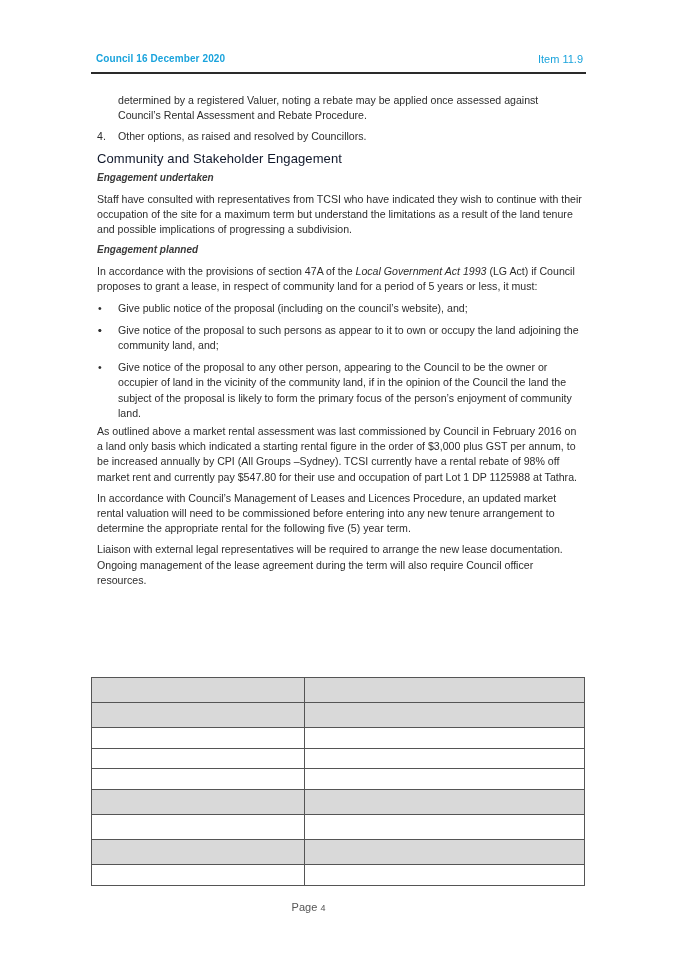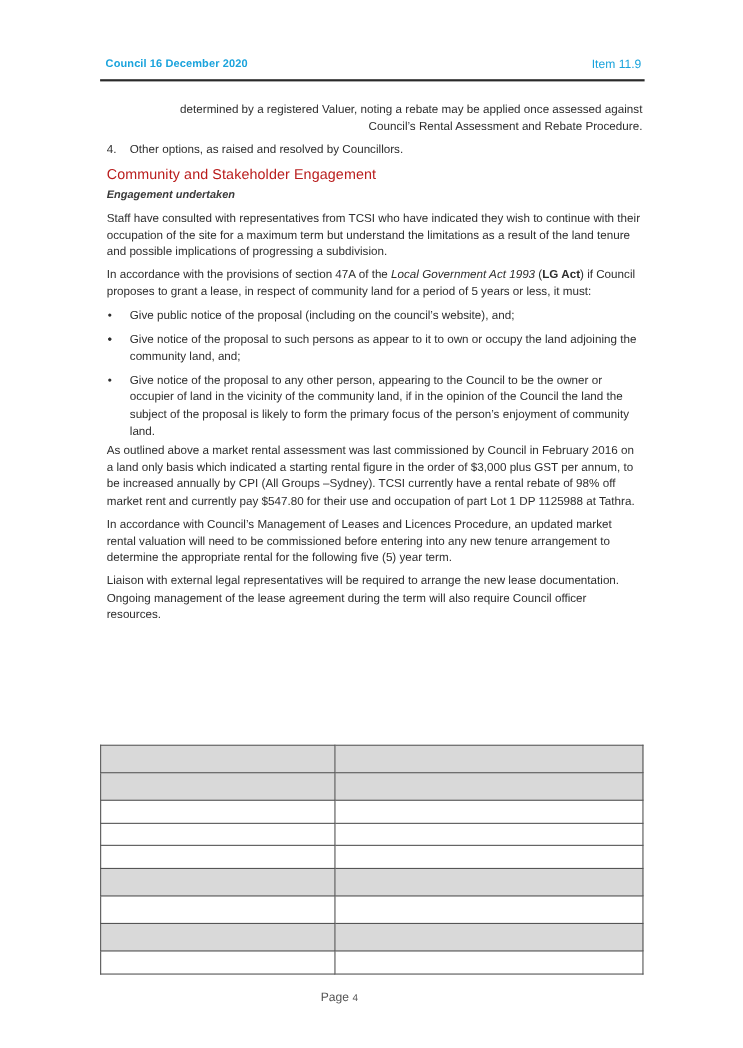--- a/index.html
+++ b/index.html
@@ -5,29 +5,29 @@
   html, body { margin: 0; padding: 0; background: #ffffff; }
   body { width: 675px; height: 953px; position: relative; overflow: hidden;
          font-family: "Liberation Sans", "DejaVu Sans", sans-serif; color: #2b2b2b; }
   .header { position: absolute; left: 96px; top: 53px; width: 487px; height: 16px; }
   .header .left { position: absolute; left: 0; top: 0; font-size: 10px; font-weight: bold; color: #1aa3dc; letter-spacing: 0.1px; }
   .header .right { position: absolute; right: 0; top: 0; font-size: 11px; font-weight: normal; color: #1aa3dc; }
   .header-rule { position: absolute; left: 91px; top: 72px; width: 495px; height: 2px; background: #2a2a2a; }
 
   .content { position: absolute; left: 97px; top: 93px; width: 487px; font-size: 10.6px; line-height: 15.2px; color: #2d2d2d; }
   .p { margin: 0 0 6px 0; }
-  .indent { padding-left: 21px; text-align: right; }
+  .indent { padding-left: 21px; }
   .numbered { position: relative; padding-left: 21px; margin: 0 0 5px 0; }
   .numbered .num { position: absolute; left: 0; top: 0; }
-  .h2 { color: #b91c1c; font-size: 13px; line-height: 17px; margin: 0 0 4px 0; letter-spacing: 0.1px; }
+  .h2 { color: #0f172a; font-size: 13px; line-height: 17px; margin: 0 0 4px 0; letter-spacing: 0.1px; }
   .h3 { font-style: italic; font-weight: bold; font-size: 10px; color: #3a3a3a; margin: 0 0 7px 0; line-height: 14px; }
   .bullet { position: relative; padding-left: 21px; margin: 0 0 7px 0; }
   .bullet .dot { position: absolute; left: 1px; top: 0; }
   em { font-style: italic; }
-  strong { font-weight: bold; }
+  strong { font-weight: normal; }
 
   .tbl { position: absolute; left: 91px; top: 677px; width: 494px; border-collapse: collapse; }
   .tbl td { border: 1.5px solid #555555; padding: 0; }
   .tbl td.c1 { width: 212px; }
   .tbl tr.grey td { background: #d9d9d9; }
   .tbl tr.white td { background: #ffffff; }
 
   .footer { position: absolute; left: 0; width: 617px; top: 901px; text-align: center; font-size: 11px; color: #555; }
   .footer .pnum { font-size: 9px; }
 </style>
@@ -43,20 +43,21 @@
 <div class="content">
   <p class="p indent">determined by a registered Valuer, noting a rebate may be applied once assessed against Council’s Rental Assessment and Rebate Procedure.</p>
   <p class="numbered">
     <span class="num">4.</span>
     <span>Other options, as raised and resolved by Councillors.</span>
   </p>
 
   <div class="h2">Community and Stakeholder Engagement</div>
   <div class="h3">Engagement undertaken</div>
   <p class="p">Staff have consulted with representatives from TCSI who have indicated they wish to continue with their occupation of the site for a maximum term but understand the limitations as a result of the land tenure and possible implications of progressing a subdivision.</p>
+  <div class="h3">Engagement planned</div>
   <p class="p"><span>In accordance with the provisions of section 47A of the </span><em>Local Government Act 1993</em><span> (</span><strong>LG Act</strong><span>) if Council proposes to grant a lease, in respect of community land for a period of 5 years or less, it must:</span></p>
 
   <div class="bullet">
     <span class="dot">•</span>
     <span>Give public notice of the proposal (including on the council’s website), and;</span>
   </div>
   <div class="bullet">
     <span class="dot">•</span>
   </div>
   <div class="bullet">

